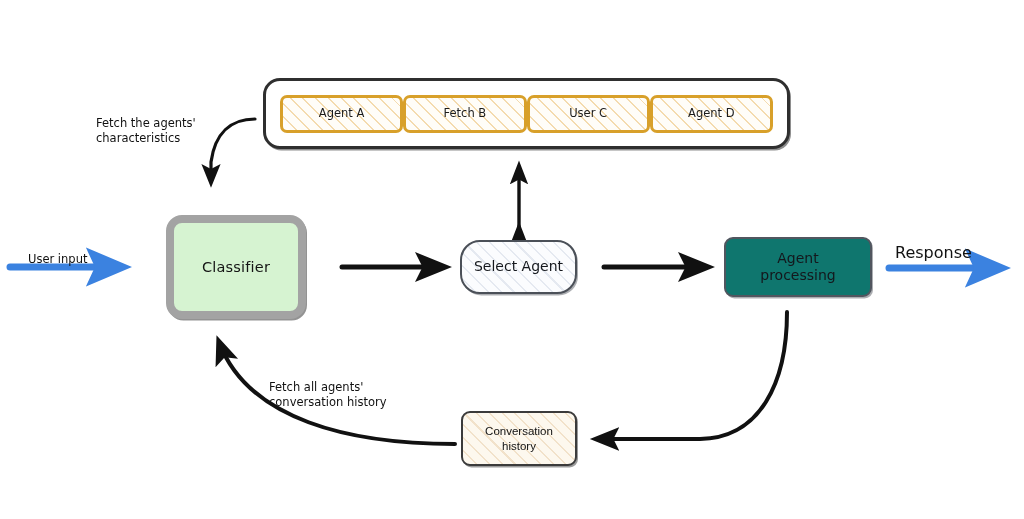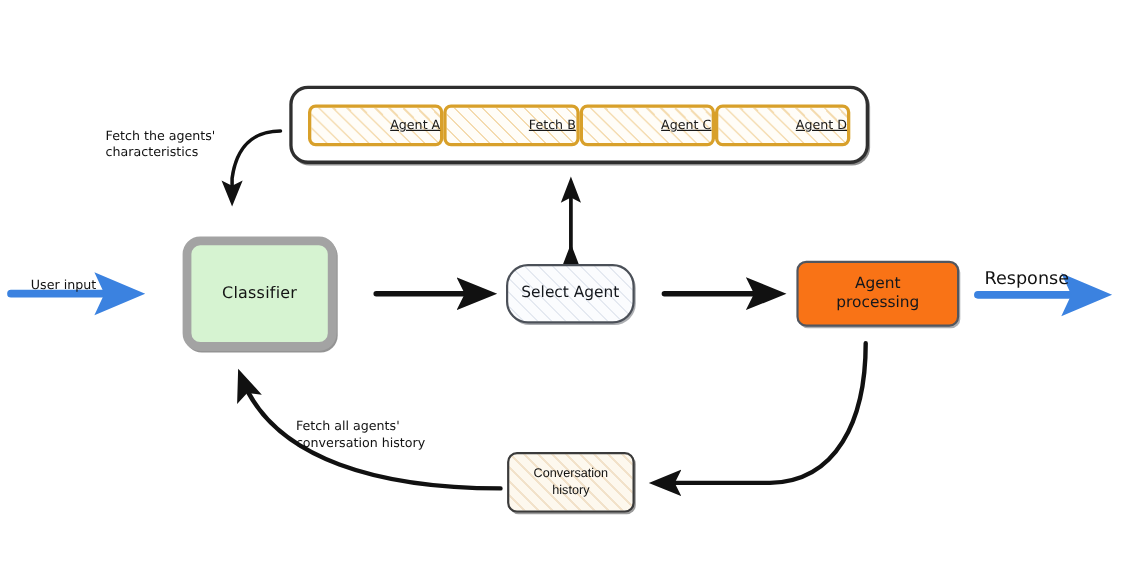--- a/index.html
+++ b/index.html
@@ -74,23 +74,22 @@
     border-radius: 7px;
     background-color: #fffdf8;
     background-image: repeating-linear-gradient(
         45deg,
         rgba(226,163,54,0.38) 0px,
         rgba(226,163,54,0.38) 1.4px,
         rgba(255,255,255,0) 1.4px,
         rgba(255,255,255,0) 9px);
     display: flex;
     align-items: center;
-    justify-content: flex-end;
+    justify-content: center;
     box-sizing: border-box;
-    text-decoration: underline;
   }
   .agent-box .node-label {
     font-family: "DejaVu Sans", sans-serif;
     font-size: 11.5px;
     color: #1b1b1b;
   }
 
   
   #classifier {
     left: 166px;
@@ -133,21 +132,21 @@
   }
 
   
   #agent-processing {
     left: 724px;
     top: 237px;
     width: 148px;
     height: 60px;
     border: 2.5px solid #51565f;
     border-radius: 9px;
-    background: #f97316;
+    background: #0f766e;
     box-shadow: 1.5px 2px 0 -0.5px rgba(70,75,85,0.45);
   }
   #agent-processing .node-label {
     font-family: "DejaVu Sans", sans-serif;
     font-size: 14px;
     color: #14171c;
   }
 
   
   #conversation-history {
@@ -266,21 +265,21 @@
 
   <div class="node" id="agent-pool">
     <div id="agent-pool-inner">
       <div class="agent-box">
         <span class="node-label">Agent A</span>
       </div>
       <div class="agent-box">
         <span class="node-label">Fetch B</span>
       </div>
       <div class="agent-box">
-        <span class="node-label">Agent C</span>
+        <span class="node-label">User C</span>
       </div>
       <div class="agent-box">
         <span class="node-label">Agent D</span>
       </div>
     </div>
   </div>
 
   <div class="node" id="classifier">
     <span class="node-label">Classifier</span>
   </div>

